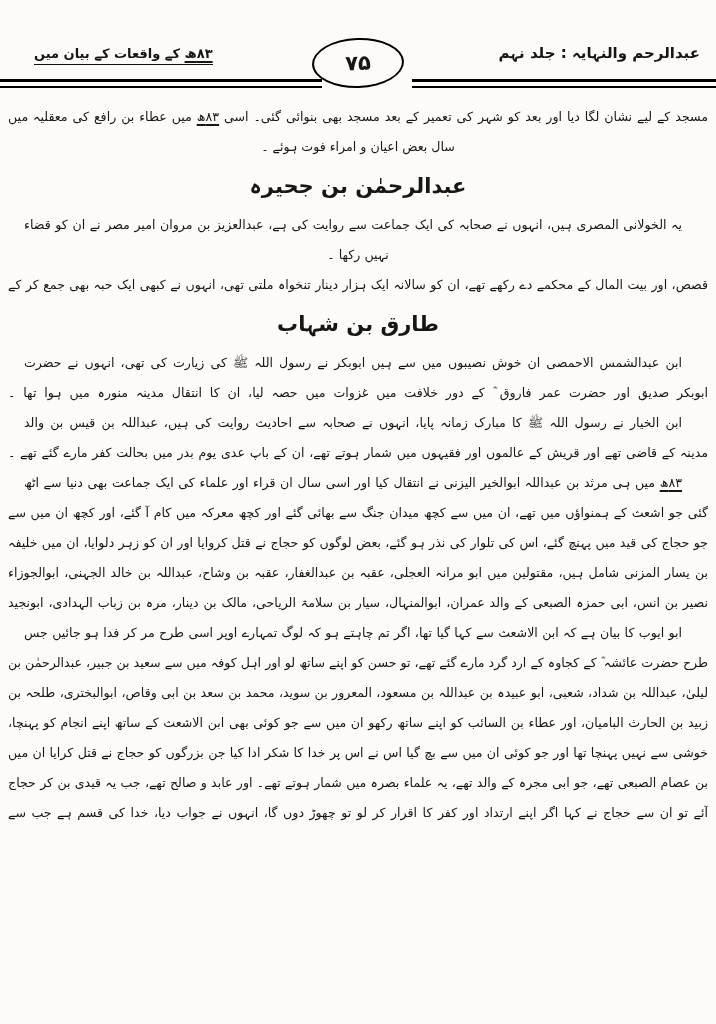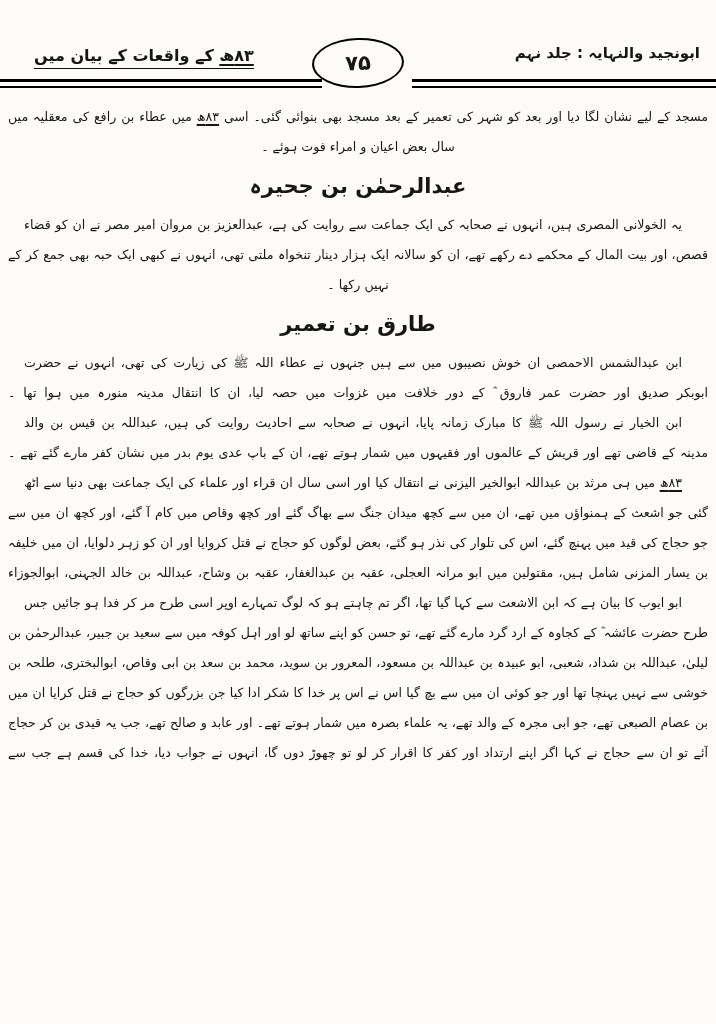--- a/index.html
+++ b/index.html
@@ -9,21 +9,21 @@
     font-family:"DejaVu Sans",sans-serif;direction:rtl;
   }
   
   .header{position:relative;height:98px;}
   .hdr-title{
     position:absolute;top:44px;right:16px;
     font-size:15px;font-weight:bold;white-space:nowrap;
   }
   .hdr-chapter{
     position:absolute;top:46px;left:34px;
-    font-size:16px;font-weight:bold;white-space:nowrap;
+    font-size:13px;font-weight:bold;white-space:nowrap;
     border-bottom:1.5px solid #111;padding-bottom:3px;
   }
   .rule{position:absolute;top:79px;height:4px;border-top:3px solid #000;border-bottom:2px solid #000;}
   .rule-left{left:0;width:322px;}
   .rule-right{right:0;width:304px;}
   .oval{
     position:absolute;top:38px;left:50%;transform:translateX(-50%) rotate(-2deg);
     width:88px;height:46px;border:2.5px solid #000;border-radius:50%;
     display:flex;align-items:center;justify-content:center;
     font-size:21px;font-weight:bold;background:#fcfbf7;z-index:2;
@@ -43,58 +43,60 @@
     font-size:21px;font-weight:bold;text-align:left;text-align-last:center;
     margin:8px 0;line-height:32px;height:32px;overflow:hidden;
   }
 </style>
 </head>
 <body>
 
 <div class="page">
 
   <div class="header">
-    <div class="hdr-title">ابونجید والنہایہ : جلد نہم</div>
+    <div class="hdr-title">عبدالرحم والنہایہ : جلد نہم</div>
     <div class="hdr-chapter"><span class="u">۸۳ھ</span><span> کے واقعات کے بیان میں</span></div>
     <div class="rule rule-right"></div>
     <div class="rule rule-left"></div>
     <div class="oval">
       <span>۷۵</span>
     </div>
   </div>
 
   <div class="body">
       <div class="para">
         <div class="line full"><span>مسجد کے لیے نشان لگا دیا اور بعد کو شہر کی تعمیر کے بعد مسجد بھی بنوائی گئی۔ اسی </span><span class="u">۸۳ھ</span><span> میں عطاء بن رافع کی معقلیہ میں لڑائی ہوئی اور اسی</span></div>
         <div class="line center"><span>سال بعض اعیان و امراء فوت ہوئے ۔</span></div>
       </div>
       <h2 class="heading">عبدالرحمٰن بن جحیرہ</h2>
       <div class="para">
         <div class="line full indent"><span>یہ الخولانی المصری ہیں، انہوں نے صحابہ کی ایک جماعت سے روایت کی ہے، عبدالعزیز بن مروان امیر مصر نے ان کو قضاء</span></div>
+        <div class="line center"><span>نہیں رکھا ۔</span></div>
         <div class="line full"><span>قصص، اور بیت المال کے محکمے دے رکھے تھے، ان کو سالانہ ایک ہزار دینار تنخواہ ملتی تھی، انہوں نے کبھی ایک حبہ بھی جمع کر کے</span></div>
-        <div class="line center"><span>نہیں رکھا ۔</span></div>
       </div>
-      <h2 class="heading">طارق بن تعمیر</h2>
+      <h2 class="heading">طارق بن شہاب</h2>
       <div class="para">
-        <div class="line full indent"><span>ابن عبدالشمس الاحمصی ان خوش نصیبوں میں سے ہیں جنہوں نے عطاء اللہ ﷺ کی زیارت کی تھی، انہوں نے حضرت</span></div>
+        <div class="line full indent"><span>ابن عبدالشمس الاحمصی ان خوش نصیبوں میں سے ہیں ابوبکر نے رسول اللہ ﷺ کی زیارت کی تھی، انہوں نے حضرت</span></div>
         <div class="line full"><span>ابوبکر صدیق اور حضرت عمر فاروق ؓ کے دور خلافت میں غزوات میں حصہ لیا، ان کا انتقال مدینہ منورہ میں ہوا تھا ۔</span></div>
       </div>
       <div class="para">
         <div class="line full indent"><span>ابن الخیار نے رسول اللہ ﷺ کا مبارک زمانہ پایا، انہوں نے صحابہ سے احادیث روایت کی ہیں، عبداللہ بن قیس بن والد</span></div>
-        <div class="line full"><span>مدینہ کے قاضی تھے اور قریش کے عالموں اور فقیہوں میں شمار ہوتے تھے، ان کے باپ عدی یوم بدر میں نشان کفر مارے گئے تھے ۔</span></div>
+        <div class="line full"><span>مدینہ کے قاضی تھے اور قریش کے عالموں اور فقیہوں میں شمار ہوتے تھے، ان کے باپ عدی یوم بدر میں بحالت کفر مارے گئے تھے ۔</span></div>
       </div>
       <div class="para">
         <div class="line full indent"><span class="u">۸۳ھ</span><span> میں ہی مرثد بن عبداللہ ابوالخیر الیزنی نے انتقال کیا اور اسی سال ان قراء اور علماء کی ایک جماعت بھی دنیا سے اٹھ</span></div>
-        <div class="line full"><span>گئی جو اشعث کے ہمنواؤں میں تھے، ان میں سے کچھ میدان جنگ سے بھاگ گئے اور کچھ وقاص میں کام آ گئے، اور کچھ ان میں سے</span></div>
+        <div class="line full"><span>گئی جو اشعث کے ہمنواؤں میں تھے، ان میں سے کچھ میدان جنگ سے بھائی گئے اور کچھ معرکہ میں کام آ گئے، اور کچھ ان میں سے</span></div>
         <div class="line full"><span>جو حجاج کی قید میں پہنچ گئے، اس کی تلوار کی نذر ہو گئے، بعض لوگوں کو حجاج نے قتل کروایا اور ان کو زہر دلوایا، ان میں خلیفہ بن خباط، مسلم</span></div>
         <div class="line full"><span>بن یسار المزنی شامل ہیں، مقتولین میں ابو مرانہ العجلی، عقبہ بن عبدالغفار، عقبہ بن وشاح، عبداللہ بن خالد الجہنی، ابوالجوزاء الربعی،</span></div>
+        <div class="line full"><span>نصیر بن انس، ابی حمزہ الصبعی کے والد عمران، ابوالمنہال، سیار بن سلامۃ الریاحی، مالک بن دینار، مرہ بن زباب الہدادی، ابونجید</span></div>
       </div>
       <div class="para">
         <div class="line full indent"><span>ابو ایوب کا بیان ہے کہ ابن الاشعث سے کہا گیا تھا، اگر تم چاہتے ہو کہ لوگ تمہارے اوپر اسی طرح مر کر فدا ہو جائیں جس</span></div>
         <div class="line full"><span>طرح حضرت عائشہ ؓ کے کجاوہ کے ارد گرد مارے گئے تھے، تو حسن کو اپنے ساتھ لو اور اہل کوفہ میں سے سعید بن جبیر، عبدالرحمٰن بن ابی</span></div>
         <div class="line full"><span>لیلیٰ، عبداللہ بن شداد، شعبی، ابو عبیدہ بن عبداللہ بن مسعود، المعرور بن سوید، محمد بن سعد بن ابی وقاص، ابوالبختری، طلحہ بن مصرف،</span></div>
+        <div class="line full"><span>زبید بن الحارث البامیان، اور عطاء بن السائب کو اپنے ساتھ رکھو ان میں سے جو کوئی بھی ابن الاشعث کے ساتھ اپنے انجام کو پہنچا،</span></div>
         <div class="line full"><span>خوشی سے نہیں پہنچا تھا اور جو کوئی ان میں سے بچ گیا اس نے اس پر خدا کا شکر ادا کیا جن بزرگوں کو حجاج نے قتل کرایا ان میں عمران</span></div>
         <div class="line full"><span>بن عصام الصبعی تھے، جو ابی مجرہ کے والد تھے، یہ علماء بصرہ میں شمار ہوتے تھے۔ اور عابد و صالح تھے، جب یہ قیدی بن کر حجاج کے پاس</span></div>
         <div class="line full"><span>آئے تو ان سے حجاج نے کہا اگر اپنے ارتداد اور کفر کا اقرار کر لو تو چھوڑ دوں گا، انہوں نے جواب دیا، خدا کی قسم ہے جب سے</span></div>
       </div>
     </div>
 
 </div>
 
 </body></html>

